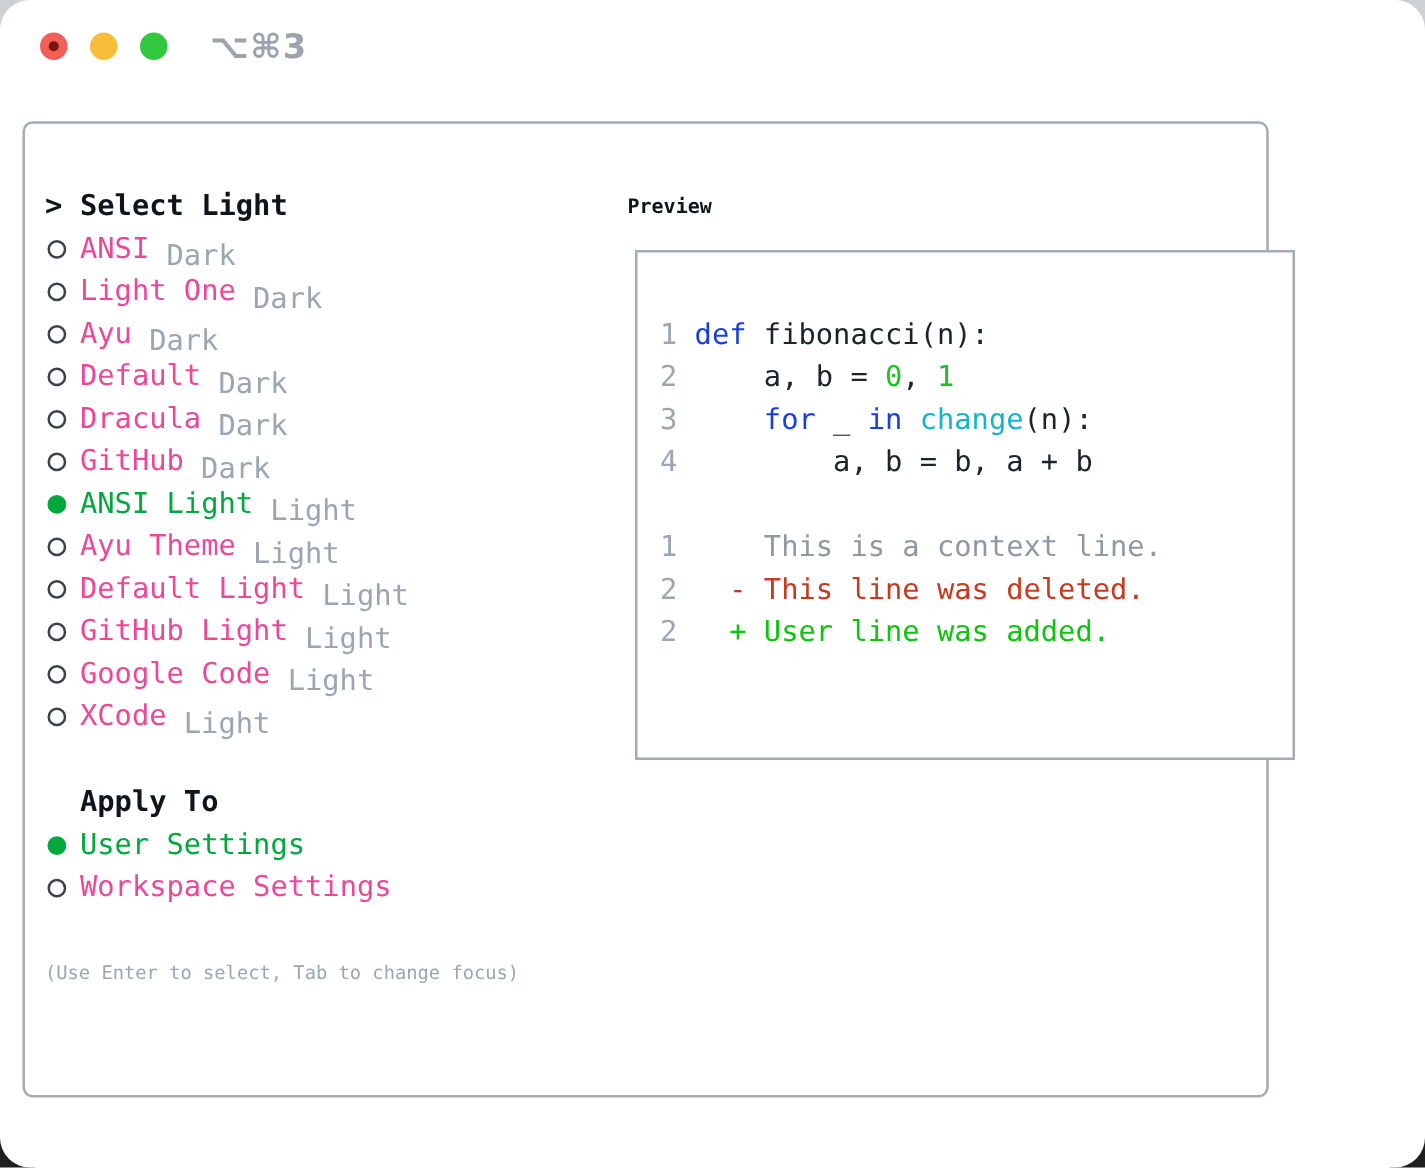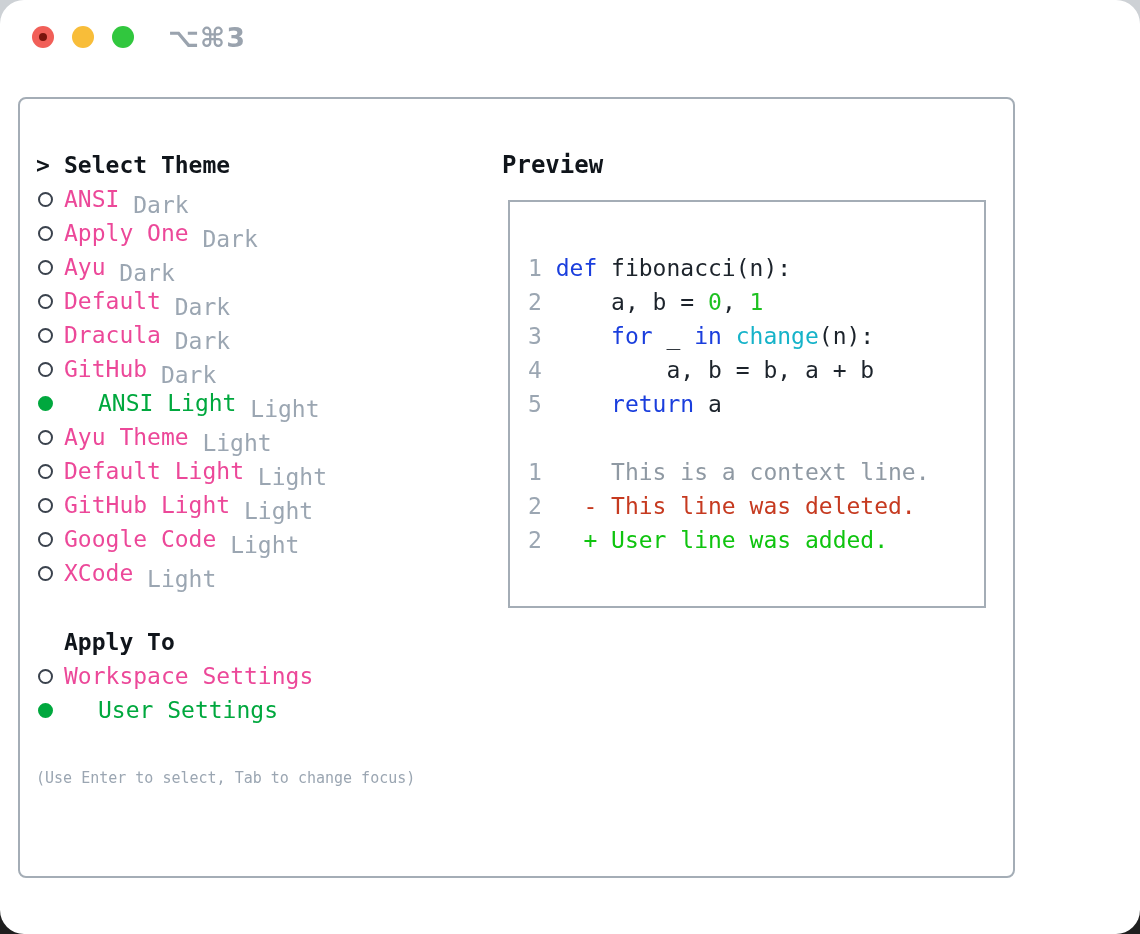--- a/index.html
+++ b/index.html
@@ -83,45 +83,45 @@
     width: 15px; height: 15px;
     margin-left: 2px;
     border: 2.5px solid #3a424d;
     border-radius: 50%;
     background: transparent;
   }
   .row.selected .radio {
     border-color: var(--selected-green);
     background: var(--selected-green);
   }
-  .row.selected .name { color: var(--selected-green); margin-left: 34px; }
+  .row.selected .name { color: var(--selected-green); }
   .name { color: #ec4899; }
   .badge { color: var(--muted-gray); margin-left: 0.6em; margin-top: 12px; }
   .row.header-row .name { font-weight: bold; color: #10151b; }
   .prompt { font-weight: bold; color: #10151b; font-size: 23px; }
 
   .help-text {
     position: absolute;
     left: 36px; top: 761px;
     width: 412px;
     font-size: 15px;
     line-height: 34px;
     color: var(--muted-gray);
   }
 
   
   .preview-header {
     position: absolute; left: 502px; top: 148px;
     height: 34px; line-height: 34px;
-    font-size: 24px; font-weight: bold; color: #10151b;
+    font-size: 16px; font-weight: bold; color: #10151b;
   }
   .preview-box {
     position: absolute;
     left: 508px; top: 200px;
-    width: 478px; height: 408px;
+    width: 528px; height: 408px;
     box-sizing: border-box;
     border: 2px solid var(--border-gray);
     background: #ffffff;
   }
   .code-area { position: absolute; left: 18px; top: 49px; }
   .code-line {
     height: 34px; line-height: 34px;
     font-size: 23px;
     white-space: pre;
     color: var(--text-dark);
@@ -158,36 +158,36 @@
     <div class="traffic-light tl-minimize"></div>
     <div class="traffic-light tl-zoom"></div>
     <div class="window-title">⌥⌘3</div>
   </div>
 
   <div class="main-frame"></div>
 
   <div class="left-panel">
     <div class="row header-row">
       <span class="marker prompt">&gt;</span>
-      <span class="name">Select Theme</span>
+      <span class="name">Select Light</span>
     </div>
 
   <div class="row">
     <span class="marker">
       <span class="radio"></span>
     </span>
     <span class="name">ANSI</span>
     <span class="badge">Dark</span>
   </div>
 
   <div class="row">
     <span class="marker">
       <span class="radio"></span>
     </span>
-    <span class="name">Apply One</span>
+    <span class="name">Light One</span>
     <span class="badge">Dark</span>
   </div>
 
   <div class="row">
     <span class="marker">
       <span class="radio"></span>
     </span>
     <span class="name">Ayu</span>
     <span class="badge">Dark</span>
   </div>
@@ -264,48 +264,47 @@
     <span class="badge">Light</span>
   </div>
 </div>
 
   <div class="apply-panel">
     <div class="row header-row">
       <span class="marker"></span>
       <span class="name">Apply To</span>
     </div>
 
+  <div class="row selected">
+    <span class="marker">
+      <span class="radio"></span>
+    </span>
+    <span class="name">User Settings</span>
+    
+  </div>
+
   <div class="row">
     <span class="marker">
       <span class="radio"></span>
     </span>
     <span class="name">Workspace Settings</span>
-    
-  </div>
-
-  <div class="row selected">
-    <span class="marker">
-      <span class="radio"></span>
-    </span>
-    <span class="name">User Settings</span>
     
   </div>
 </div>
 
   <div class="help-text">(Use Enter to select, Tab to change focus)</div>
 
   <div class="preview-header">Preview</div>
   <div class="preview-box">
     <div class="code-area">
 
     <div class="code-line"><span class="ln">1</span><span><span class="seg-keyword">def</span><span class="seg-plain"> fibonacci(n):</span></span></div>
         <div class="code-line"><span class="ln">2</span><span><span class="seg-plain">    a, b = </span><span class="seg-number">0</span><span class="seg-plain">, </span><span class="seg-number">1</span></span></div>
         <div class="code-line"><span class="ln">3</span><span><span class="seg-plain">    </span><span class="seg-keyword">for</span><span class="seg-plain"> _ </span><span class="seg-keyword">in</span><span class="seg-plain"> </span><span class="seg-builtin">change</span><span class="seg-plain">(n):</span></span></div>
         <div class="code-line"><span class="ln">4</span><span><span class="seg-plain">        a, b = b, a + b</span></span></div>
-        <div class="code-line"><span class="ln">5</span><span><span class="seg-plain">    </span><span class="seg-keyword">return</span><span class="seg-plain"> a</span></span></div>
         <div class="code-line"><span class="ln"></span><span></span></div>
         <div class="code-line"><span class="ln">1</span><span><span class="seg-context">    This is a context line.</span></span></div>
         <div class="code-line"><span class="ln">2</span><span><span class="seg-deleted">  - This line was deleted.</span></span></div>
         <div class="code-line"><span class="ln">2</span><span><span class="seg-added">  + User line was added.</span></span></div>
       </div>
   </div>
 
 </div>
 
 </body></html>

